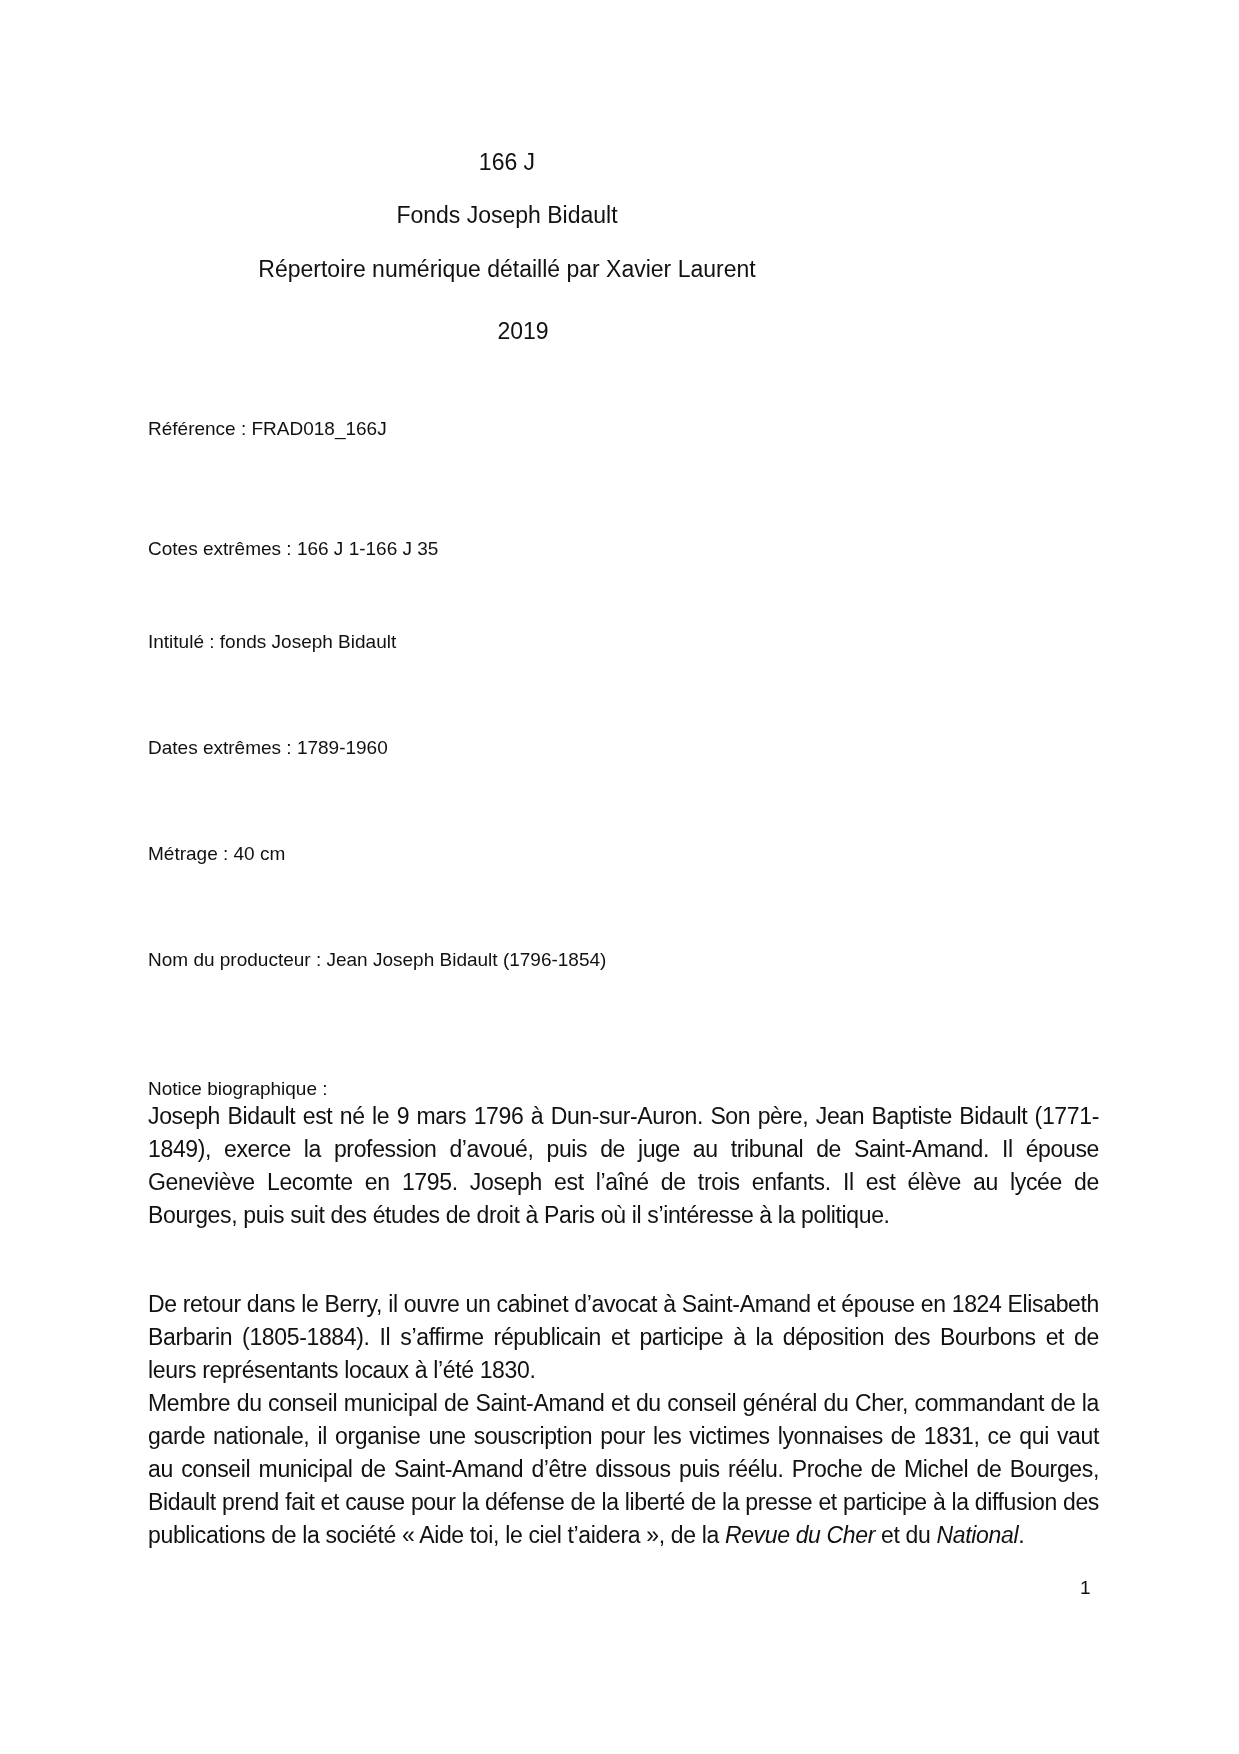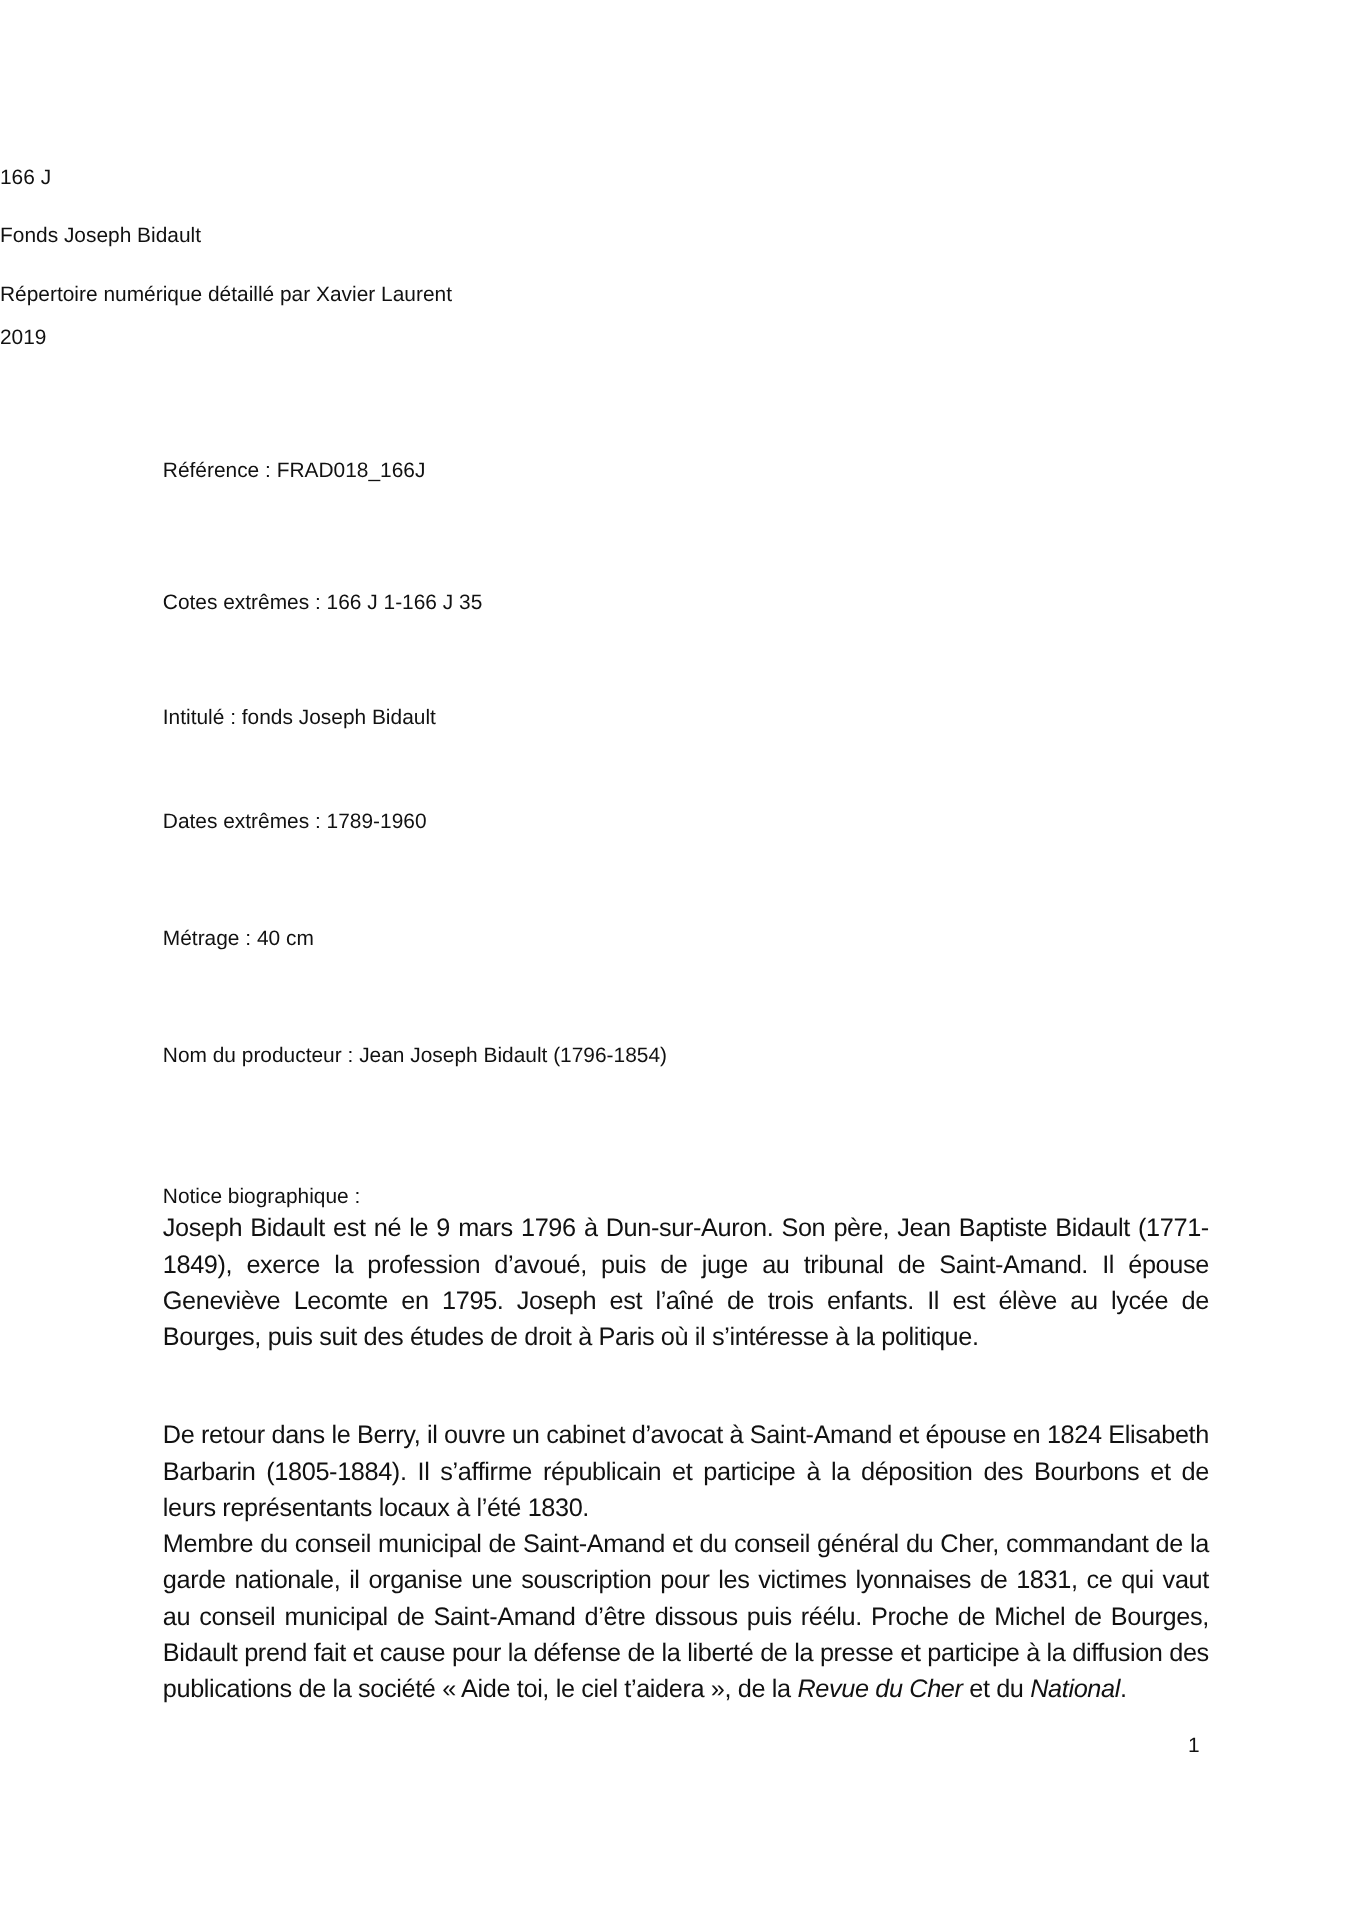--- a/index.html
+++ b/index.html
@@ -1,36 +1,36 @@
 <!DOCTYPE html>
 <html><head>
 <meta charset="utf-8">
 <style>
   html, body { margin: 0; padding: 0; background: #ffffff; }
   body { width: 1239px; height: 1754px; position: relative; overflow: hidden;
          font-family: "Liberation Sans", sans-serif; color: #111111; }
-  .center { position: absolute; left: 0; width: 1014px; font-size: 19px; line-height: 24px; }
+  .center { position: absolute; left: 0; width: 1014px; text-align: center; font-size: 23px; line-height: 24px; }
   .field { position: absolute; left: 148px; font-size: 19px; line-height: 24px; white-space: nowrap; }
   .para { position: absolute; left: 148px; width: 951px; font-size: 23px; line-height: 33px;
           text-align: justify; letter-spacing: -0.35px; }
   .pagenum { position: absolute; left: 1080px; top: 1576px; font-size: 19px; line-height: 24px; }
   em { font-style: italic; }
 </style>
 </head>
 <body>
 
 <div>
   <div class="center" style="top:150px;">166 J</div>
   <div class="center" style="top:203px;">Fonds Joseph Bidault</div>
   <div class="center" style="top:257px;">Répertoire numérique détaillé par Xavier Laurent</div>
-  <div class="center" style="top:296px;">2019</div>
+  <div class="center" style="top:319px;padding-left:16px;">2019</div>
 
   <div class="field" style="top:417px;">Référence : FRAD018_166J</div>
   <div class="field" style="top:523px;margin-top:14px;">Cotes extrêmes : 166 J 1-166 J 35</div>
-  <div class="field" style="top:630px;margin-top:11px;">Intitulé : fonds Joseph Bidault</div>
+  <div class="field" style="top:630px;">Intitulé : fonds Joseph Bidault</div>
   <div class="field" style="top:736px;">Dates extrêmes : 1789-1960</div>
   <div class="field" style="top:842px;">Métrage : 40 cm</div>
   <div class="field" style="top:948px;">Nom du producteur : Jean Joseph Bidault (1796-1854)</div>
 
   <div class="field" style="top:1077px;">Notice biographique :</div>
 
   <div class="para" style="top:1100px;">Joseph Bidault est né le 9 mars 1796 à Dun-sur-Auron. Son père, Jean Baptiste Bidault (1771-1849), exerce la profession d’avoué, puis de juge au tribunal de Saint-Amand. Il épouse Geneviève Lecomte en 1795. Joseph est l’aîné de trois enfants. Il est élève au lycée de Bourges, puis suit des études de droit à Paris où il s’intéresse à la politique.</div>
   <div class="para" style="top:1260px;margin-top:28px;">De retour dans le Berry, il ouvre un cabinet d’avocat à Saint-Amand et épouse en 1824 Elisabeth Barbarin (1805-1884). Il s’affirme républicain et participe à la déposition des Bourbons et de leurs représentants locaux à l’été 1830.</div>
   <div class="para" style="top:1387px;"><span>Membre du conseil municipal de Saint-Amand et du conseil général du Cher, commandant de la garde nationale, il organise une souscription pour les victimes lyonnaises de 1831, ce qui vaut au conseil municipal de Saint-Amand d’être dissous puis réélu. Proche de Michel de Bourges, Bidault prend fait et cause pour la défense de la liberté de la presse et participe à la diffusion des publications de la société « Aide toi, le ciel t’aidera », de la </span><em>Revue du Cher</em><span> et du </span><em>National</em><span>.</span></div>
 

